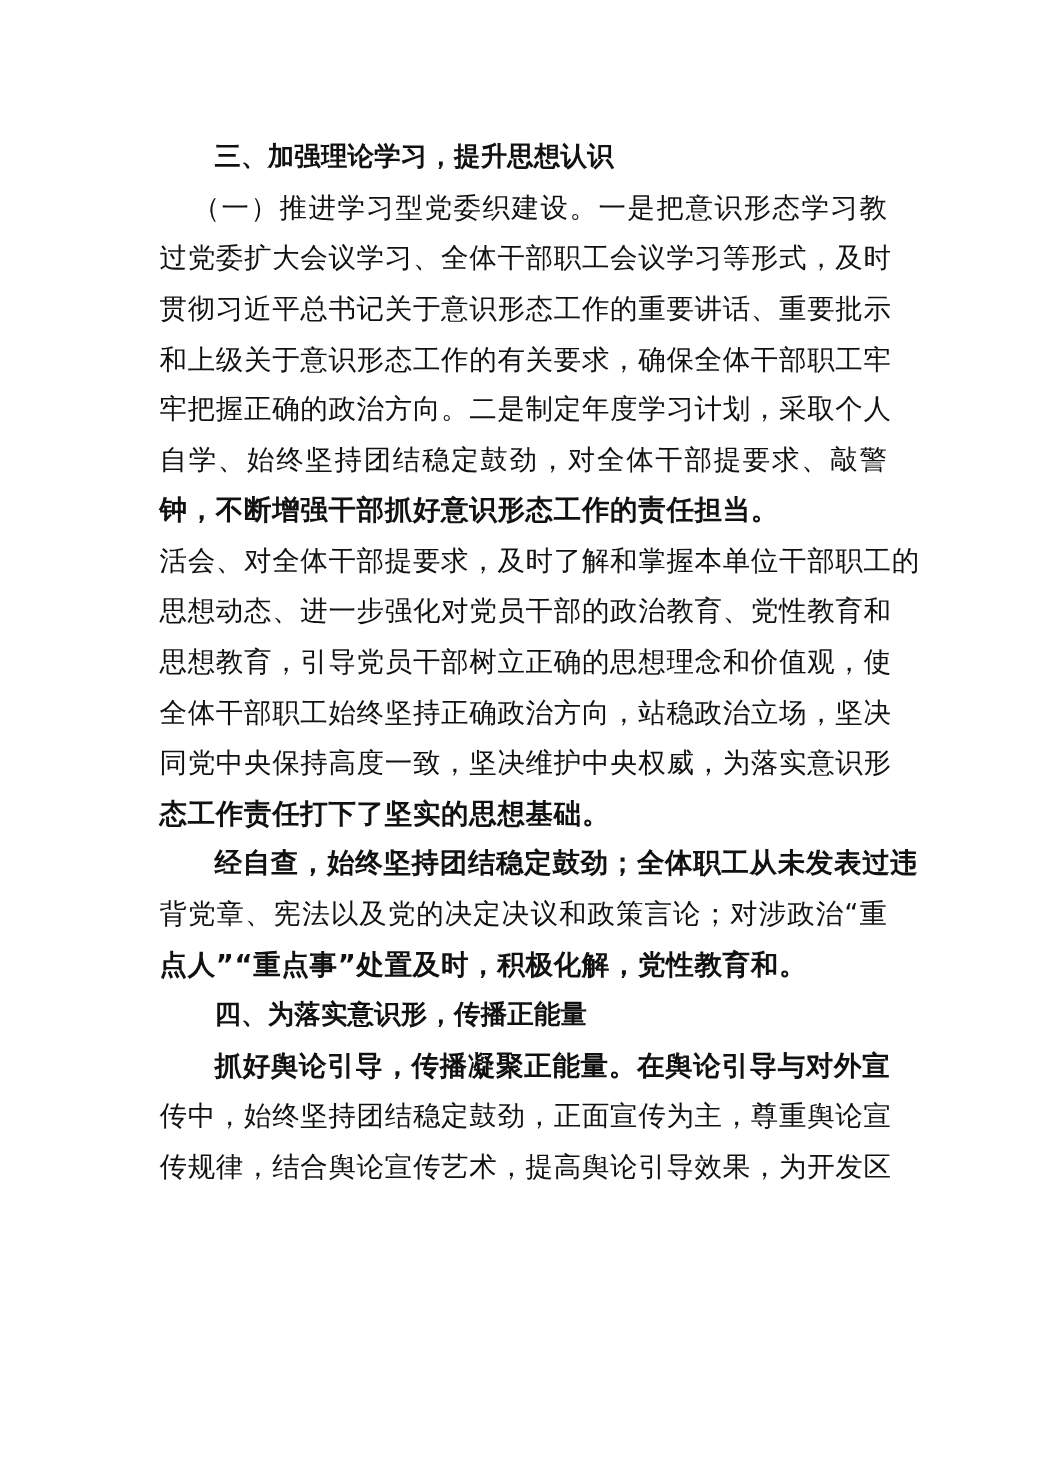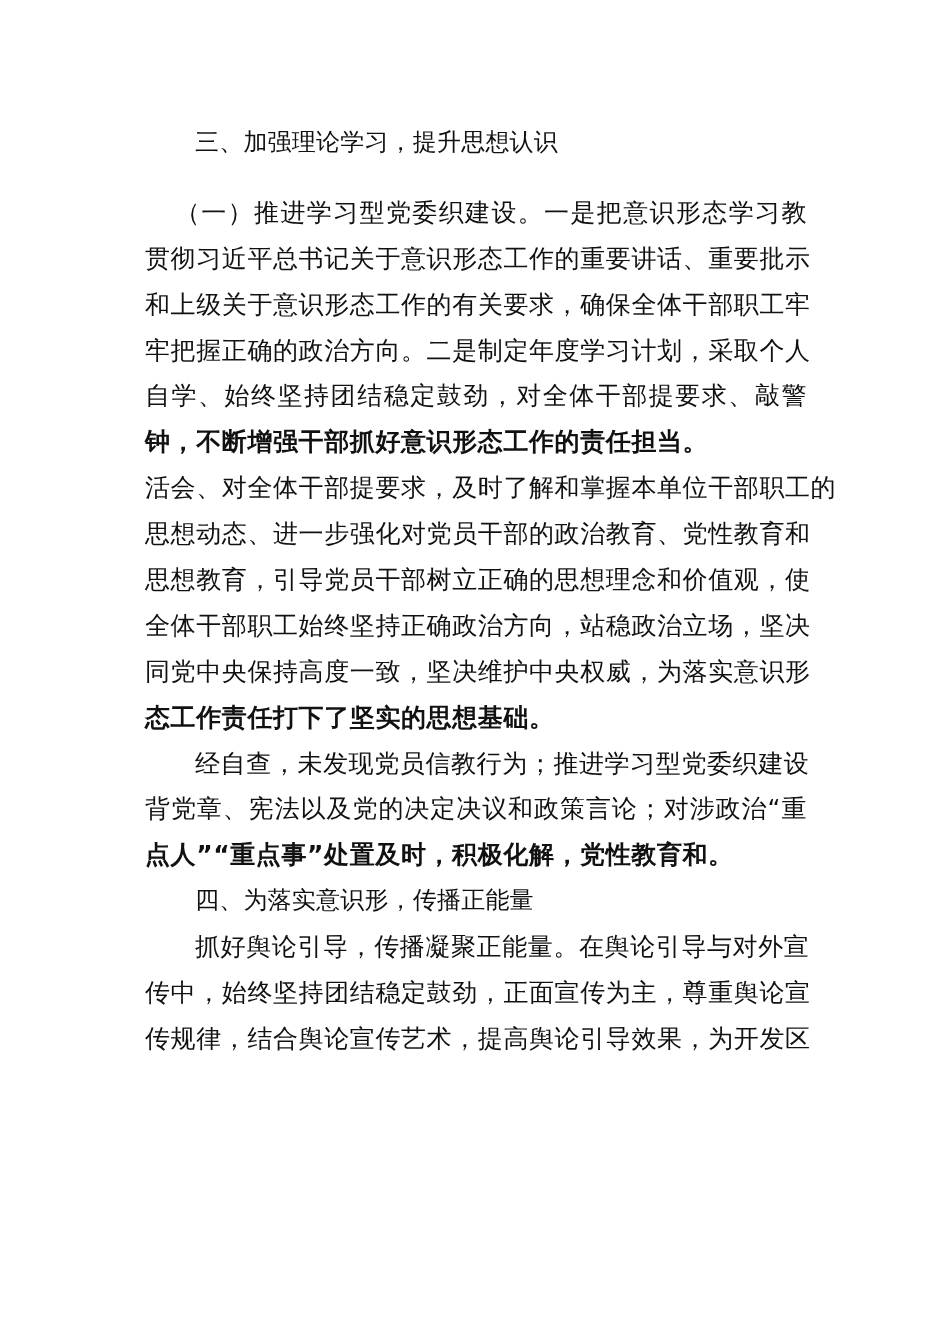--- a/index.html
+++ b/index.html
@@ -20,46 +20,47 @@
   .line {
     height: 45.9px;
     line-height: 45.9px;
     font-size: 25px;
     white-space: nowrap;
     letter-spacing: 0.6px;
     text-align: justify;
     text-align-last: justify;
   }
   .line.last { text-align-last: left; font-weight: bold; }
-  .line.indent { padding-left: 50px; }
+  .line.indent { padding-left: 50px; font-weight: bold; }
   .line.heading { text-align-last: left; letter-spacing: 0.2px; font-size: 24px; }
-  .paren-indent { padding-left: 30px; margin-top: 24px; }
+  .paren-indent { padding-left: 30px; }
 </style>
 </head>
 <body>
 
 <div class="page">
 
   <div class="line heading indent">三、加强理论学习，提升思想认识</div>
 
   <div class="line paren-indent">（一）推进学习型党委织建设。一是把意识形态学习教</div>
+  <div class="line">过党委扩大会议学习、全体干部职工会议学习等形式，及时</div>
   <div class="line">贯彻习近平总书记关于意识形态工作的重要讲话、重要批示</div>
   <div class="line">和上级关于意识形态工作的有关要求，确保全体干部职工牢</div>
   <div class="line">牢把握正确的政治方向。二是制定年度学习计划，采取个人</div>
   <div class="line">自学、始终坚持团结稳定鼓劲，对全体干部提要求、敲警</div>
   <div class="line last">钟，不断增强干部抓好意识形态工作的责任担当。</div>
 
   <div class="line">活会、对全体干部提要求，及时了解和掌握本单位干部职工的</div>
   <div class="line">思想动态、进一步强化对党员干部的政治教育、党性教育和</div>
   <div class="line">思想教育，引导党员干部树立正确的思想理念和价值观，使</div>
   <div class="line">全体干部职工始终坚持正确政治方向，站稳政治立场，坚决</div>
   <div class="line">同党中央保持高度一致，坚决维护中央权威，为落实意识形</div>
   <div class="line last">态工作责任打下了坚实的思想基础。</div>
 
-  <div class="line indent">经自查，未发现党员信教行为；推进学习型党委织建设</div>
+  <div class="line indent">经自查，始终坚持团结稳定鼓劲；全体职工从未发表过违</div>
   <div class="line">背党章、宪法以及党的决定决议和政策言论；对涉政治“重</div>
   <div class="line last">点人”“重点事”处置及时，积极化解，党性教育和。</div>
 
   <div class="line heading indent">四、为落实意识形，传播正能量</div>
 
   <div class="line indent">抓好舆论引导，传播凝聚正能量。在舆论引导与对外宣</div>
   <div class="line">传中，始终坚持团结稳定鼓劲，正面宣传为主，尊重舆论宣</div>
   <div class="line">传规律，结合舆论宣传艺术，提高舆论引导效果，为开发区</div>
 
 </div>

